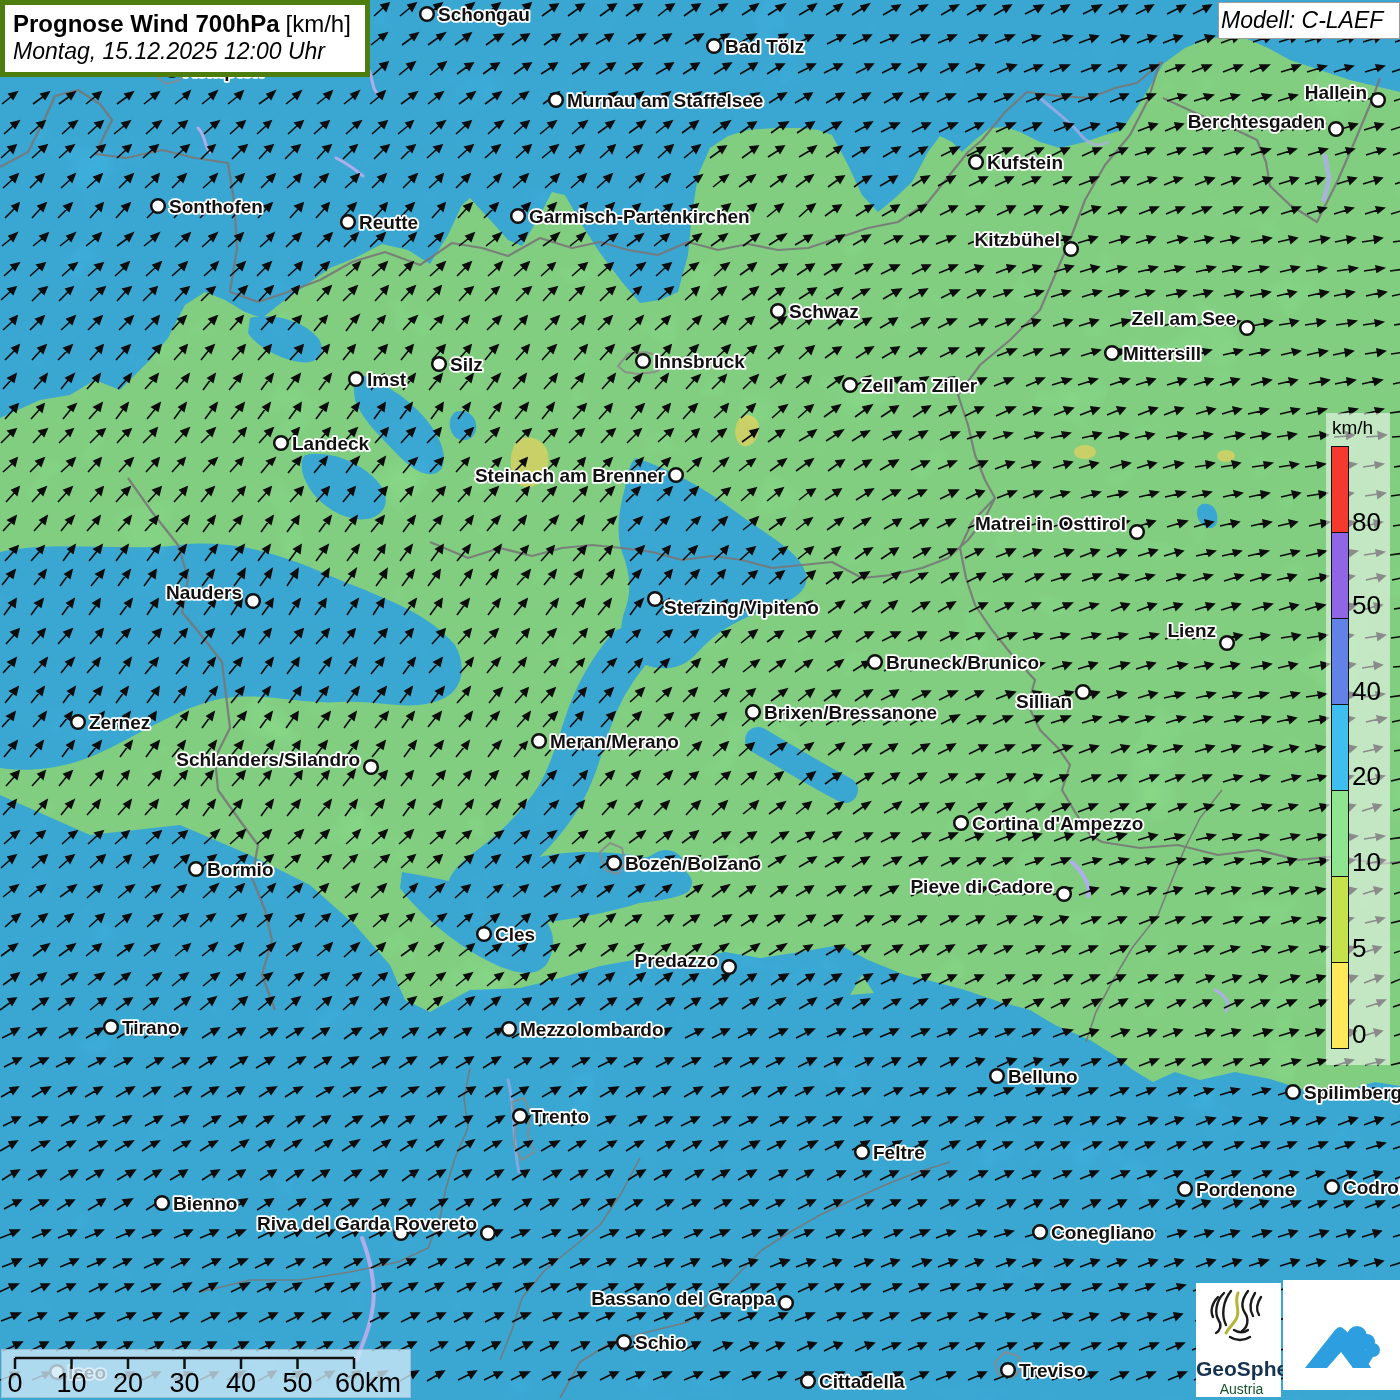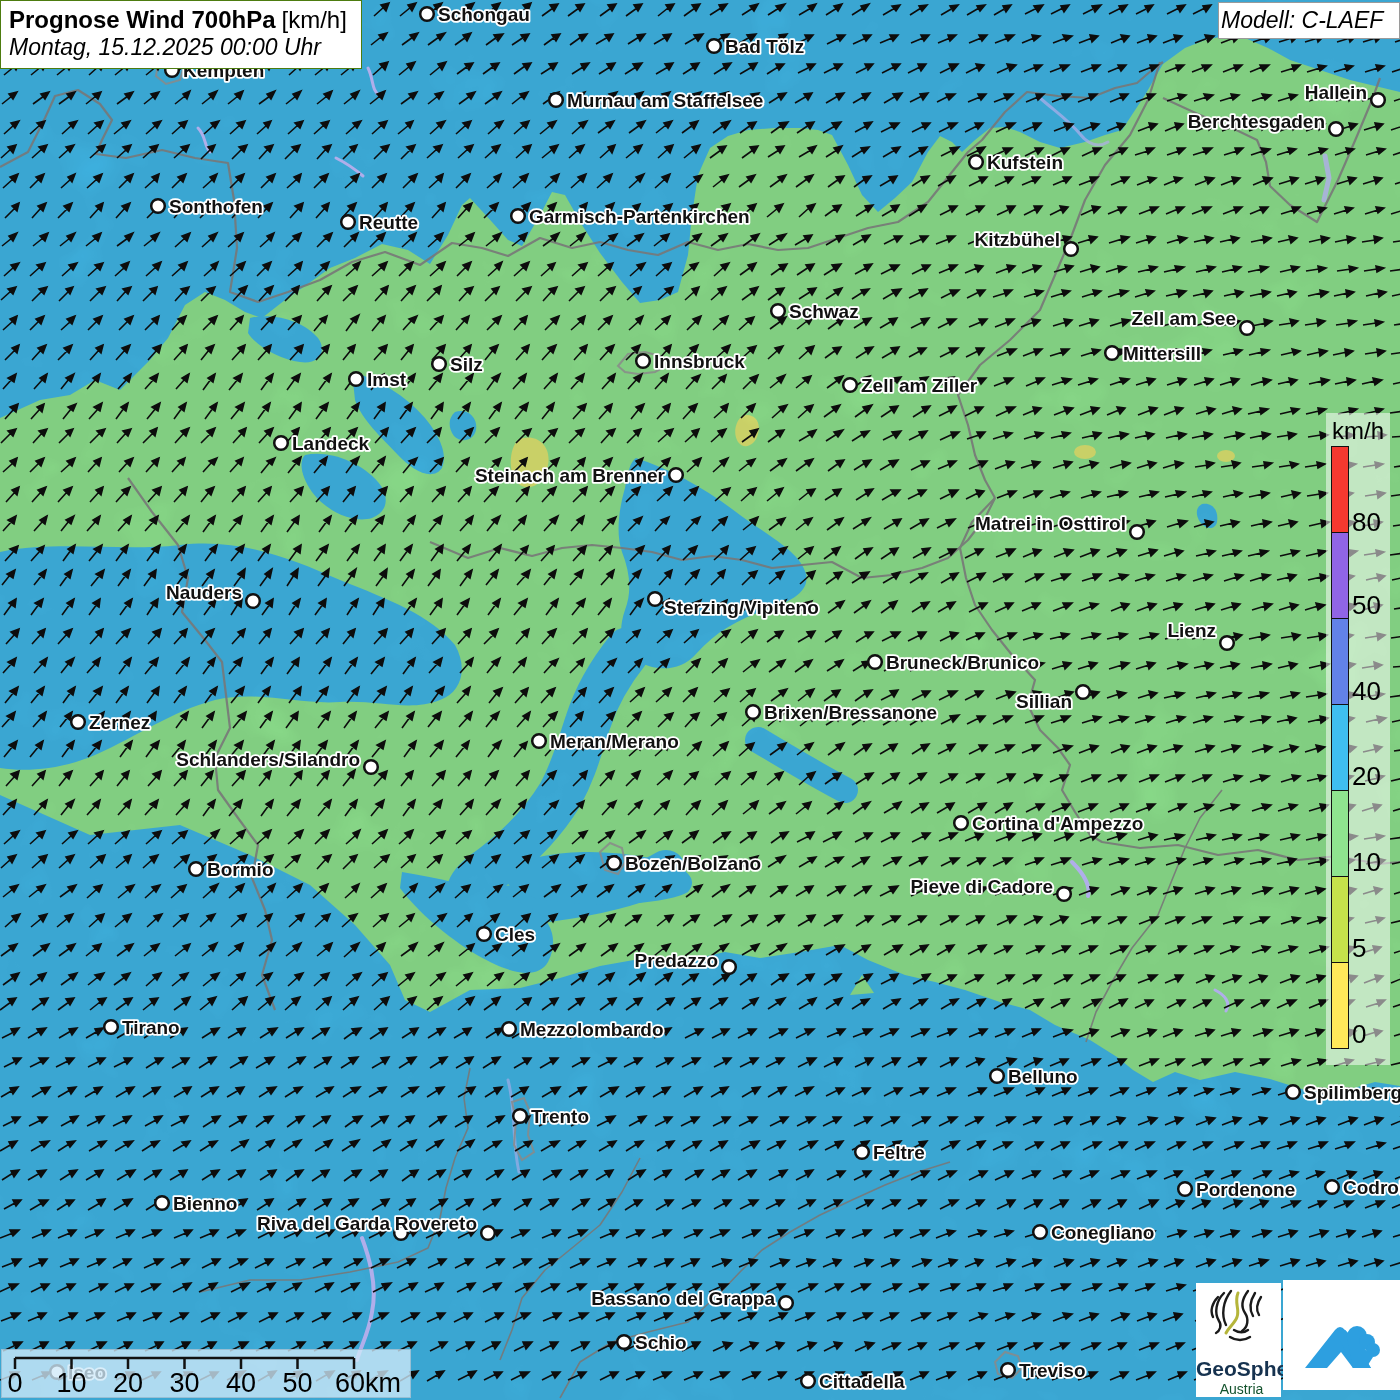--- a/index.html
+++ b/index.html
@@ -2,31 +2,31 @@
 <html><head>
 <meta charset="utf-8">
 <style>
   html,body{margin:0;padding:0;background:#ddd;}
   #stage{position:relative;width:1400px;height:1400px;overflow:hidden;
          font-family:"Liberation Sans", sans-serif; background:var(--c-blue);}
   #map{position:absolute;left:0;top:0;}
   .citylabel{font-family:"Liberation Sans", sans-serif;font-size:19px;font-weight:bold;
              fill:#111;stroke:#ffffff;stroke-width:3.6;paint-order:stroke;stroke-linejoin:round;}
   #title-box{position:absolute;left:0;top:0;width:342px;background:#ffffff;
-             border:1px solid #4d7c0f;padding:5px 10px 7px 8px;line-height:1.18;}
+             border:5px solid #4d7c0f;padding:5px 10px 7px 8px;line-height:1.18;}
   #title-line1{font-size:24px;color:#000;}
   #title-line1 .b{font-weight:bold;}
   #title-line1 .u{font-weight:normal;margin-left:6px;}
   #title-line2{font-size:23px;font-style:italic;color:#000;}
   #model-box{position:absolute;right:0;top:2px;width:176px;background:#ffffff;
              border:1px solid #9a9a9a;font-size:23px;font-style:italic;color:#000;
              text-align:left;padding:4px 2px;}
   #legend{position:absolute;left:1326px;top:413px;width:64px;height:652px;
           background:rgba(255,255,255,0.52);}
-  #legend-title{position:absolute;left:6px;top:4px;font-size:24px;color:#000;text-align:center;}
+  #legend-title{position:absolute;left:6px;top:4px;font-size:19px;color:#000;text-align:center;}
   #legend-bar{position:absolute;left:5px;top:33px;width:18px;height:603px;
               border:1px solid #111;box-sizing:border-box;display:flex;flex-direction:column;}
   .legseg{flex:1;border-bottom:1px solid #111;}
   .legseg:last-child{border-bottom:none;}
   .leglabel{position:absolute;left:26px;transform:translateY(-50%);
             font-size:26px;color:#000;}
   #scalebar{position:absolute;left:1px;top:1349px;width:408px;height:47px;
             background:rgba(208,233,249,0.78);border:1px solid rgba(120,150,170,.4);}
   .scalelabel{font-size:27px;fill:#000;font-family:"Liberation Sans", sans-serif;}
   #geosphere-box{position:absolute;left:1196px;top:1283px;width:85px;height:114px;
@@ -216,21 +216,21 @@
         <text x="1019" y="1377" text-anchor="start" class="citylabel">Treviso</text>
         <circle cx="808" cy="1381" r="6.8" fill="#ffffff" stroke="#111" stroke-width="2.5"></circle>
         <text x="819" y="1388" text-anchor="start" class="citylabel">Cittadella</text>
         <circle cx="57" cy="1372" r="6.8" fill="#ffffff" stroke="#111" stroke-width="2.5"></circle>
         <text x="68" y="1379" text-anchor="start" class="citylabel">Iseo</text>
       </g>
   </svg>
 
   <div id="title-box">
     <div id="title-line1"><span class="b">Prognose Wind 700hPa</span><span class="u">[km/h]</span></div>
-    <div id="title-line2">Montag, 15.12.2025 00:00 Uhr</div>
+    <div id="title-line2">Montag, 15.12.2025 12:00 Uhr</div>
   </div>
 
   <div id="model-box">Modell: C-LAEF</div>
 
   <div id="legend">
     <div id="legend-title">km/h</div>
     <div id="legend-bar">
         <div class="legseg" style="background: rgb(245, 57, 47);"></div>
         <div class="legseg" style="background: rgb(144, 101, 230);"></div>
         <div class="legseg" style="background: rgb(98, 130, 232);"></div>

